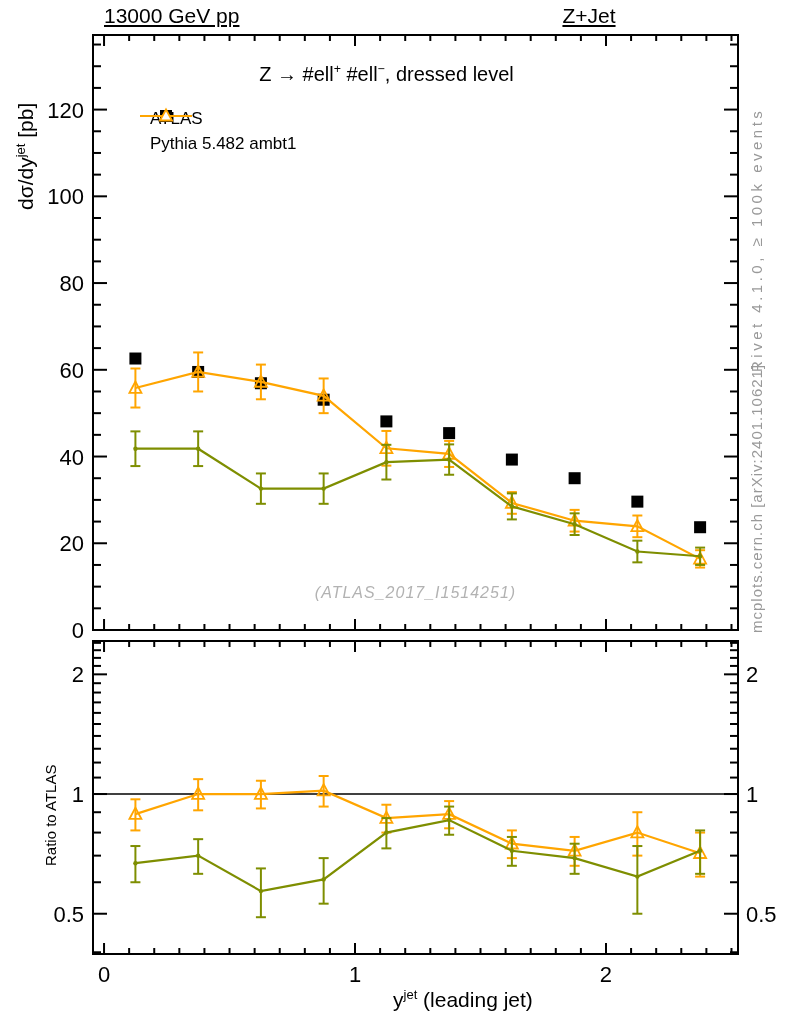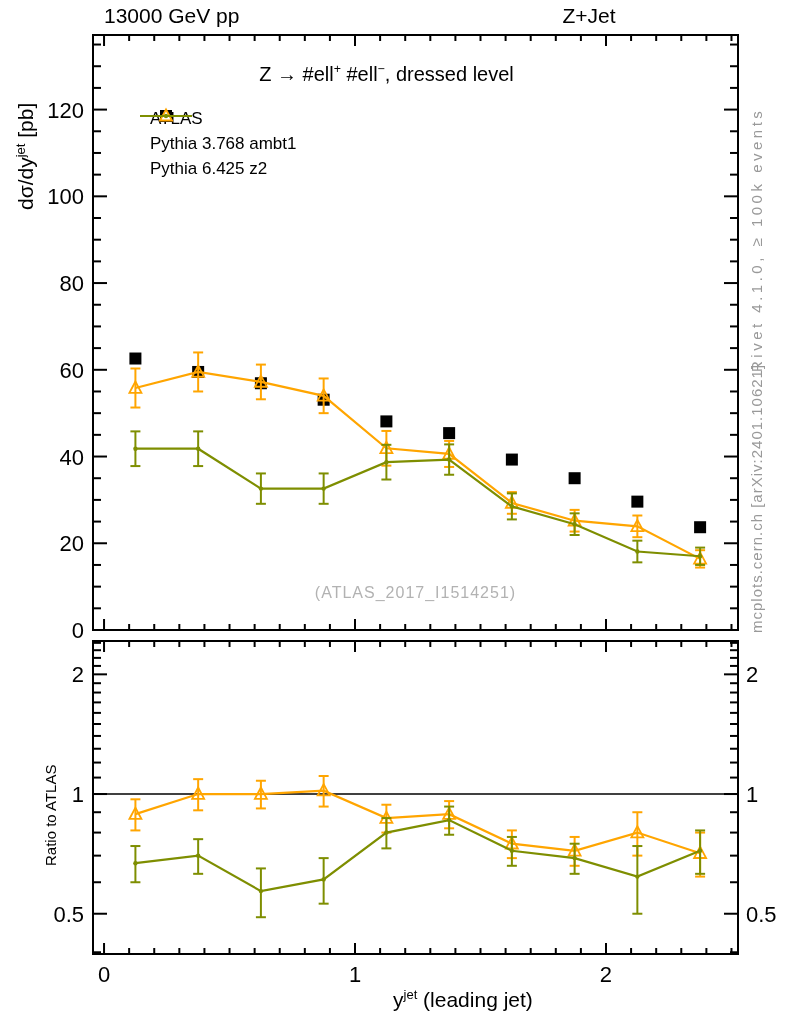--- a/index.html
+++ b/index.html
@@ -1,36 +1,36 @@
 <!DOCTYPE html>
 <html><head>
 <meta charset="utf-8">
 <style>
   html,body{margin:0;padding:0;background:#fff;}
   .canvas{position:relative;width:786px;height:1024px;background:#fff;overflow:hidden;
           font-family:"Liberation Sans",sans-serif;color:#000;}
   svg{position:absolute;left:0;top:0;}
-  .hdr{position:absolute;top:4px;font-size:21px;}
+  .hdr{position:absolute;top:4px;font-size:21px;text-decoration:underline;}
   .hdr-left{left:104px;}
   .hdr-right{left:440px;width:298px;text-align:center;}
   .title{position:absolute;left:93px;width:587px;top:63px;text-align:center;font-size:20px;}
   .sup{font-size:0.62em;vertical-align:super;line-height:0;}
   .legend{position:absolute;left:138px;top:106px;}
   .lrow{display:flex;align-items:center;height:25px;}
   .llab{font-size:17px;padding-left:12px;white-space:nowrap;}
   .ylabel{position:absolute;left:14px;top:210px;transform-origin:0 0;transform:rotate(-90deg);
           white-space:nowrap;font-size:21px;}
   .ratio-ylabel{position:absolute;left:42px;top:866px;transform-origin:0 0;transform:rotate(-90deg);
           white-space:nowrap;font-size:15px;}
   .note{position:absolute;transform-origin:0 0;transform:rotate(-90deg);white-space:nowrap;
         color:#999999;font-size:15px;}
   .note-top{left:748px;top:372px;letter-spacing:3.5px;}
   .note-bottom{left:748px;top:633px;letter-spacing:1px;}
   .watermark{position:absolute;left:93px;width:645px;top:584px;text-align:center;
-             font-size:16px;color:#b2b2b2;letter-spacing:1px;}
+             font-size:16px;color:#b2b2b2;letter-spacing:1px;font-style:italic;}
   .xlabel{position:absolute;left:393px;width:347px;top:988px;text-align:left;font-size:21px;}
   text{font-family:"Liberation Sans",sans-serif;}
 </style>
 </head>
 <body>
 
 <div class="canvas">
 
   <svg id="chart" width="786" height="1024">
       <rect x="93" y="35" width="645" height="595" fill="none" stroke="#000000" stroke-width="2"></rect>
@@ -464,28 +464,21 @@
       <svg width="56" height="20">
           <rect id="lm-atlas" x="22" y="4" width="12" height="12" fill="#000000"></rect>
         </svg>
       <span class="llab">ATLAS</span>
     </div>
     <div class="lrow">
       <svg width="56" height="20">
           <line id="lm-ambt1-line" x1="2" y1="10" x2="54" y2="10" stroke-width="2" stroke="#ffa500"></line>
           <path id="lm-ambt1-tri" d="M28 3.5 L22 14.5 L34 14.5 Z" fill="#ffffff" stroke-width="1.8" stroke="#ffa500"></path>
         </svg>
-      <span class="llab">Pythia 3.768 ambt1</span>
-    </div>
-    <div class="lrow">
-      <svg width="56" height="20">
-          <line id="lm-z2-line" x1="2" y1="10" x2="54" y2="10" stroke-width="2" stroke="#7e8e00"></line>
-          <circle id="lm-z2-dot" cx="28" cy="10" r="2.2" fill="#7e8e00"></circle>
-        </svg>
-      <span class="llab">Pythia 6.425 z2</span>
+      <span class="llab">Pythia 5.482 ambt1</span>
     </div>
   </div>
 
   <div class="ylabel"><span>dσ/dy</span><span class="sup">jet</span><span> [pb]</span></div>
 
   <div class="ratio-ylabel">Ratio to ATLAS</div>
 
   <div class="note note-top">Rivet 4.1.0, ≥ 100k events</div>
   <div class="note note-bottom">mcplots.cern.ch [arXiv:2401.10621]</div>
 

